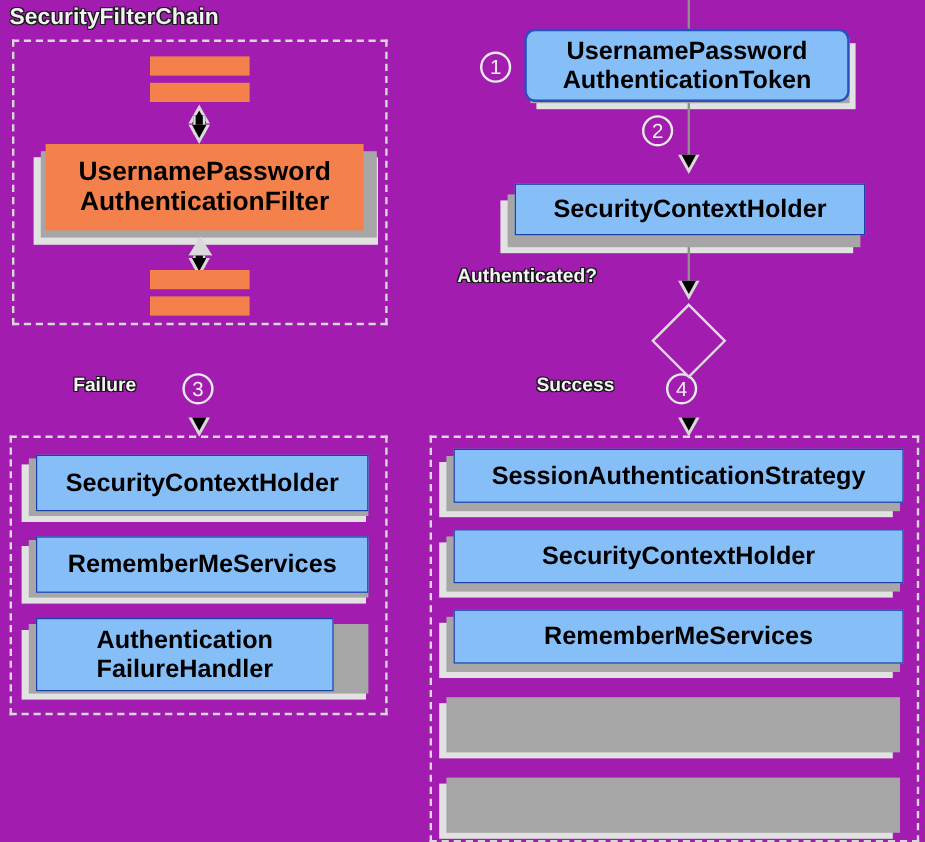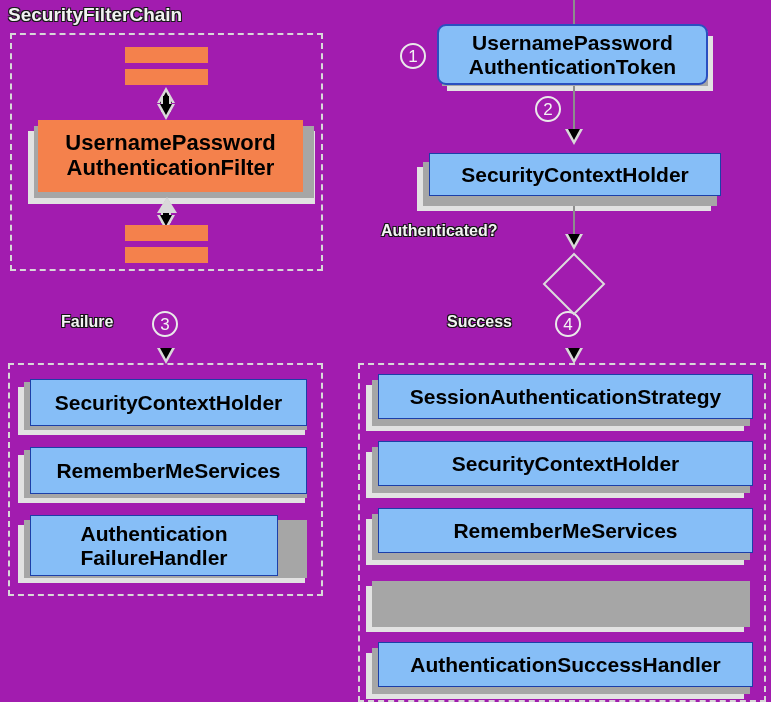--- a/index.html
+++ b/index.html
@@ -311,17 +311,14 @@
   <div class="shadow-dark" style="left:372px; top:514px; width:378px; height:46px;"></div>
   <div class="node blue" style="left:378px; top:508px; width:375px; height:45px;">
     <span class="lbl">RememberMeServices</span>
   </div>
 
   <div class="shadow-light" style="left:366px; top:586px; width:378px; height:46px;"></div>
   <div class="shadow-dark" style="left:372px; top:581px; width:378px; height:46px;"></div>
 
   <div class="shadow-light" style="left:366px; top:653px; width:378px; height:46px;"></div>
   <div class="shadow-dark" style="left:372px; top:648px; width:378px; height:46px;"></div>
-  <div class="node blue" style="left:378px; top:642px; width:375px; height:45px;">
-    <span class="lbl">AuthenticationSuccessHandler</span>
-  </div>
 
 </div>
 
 </body></html>

